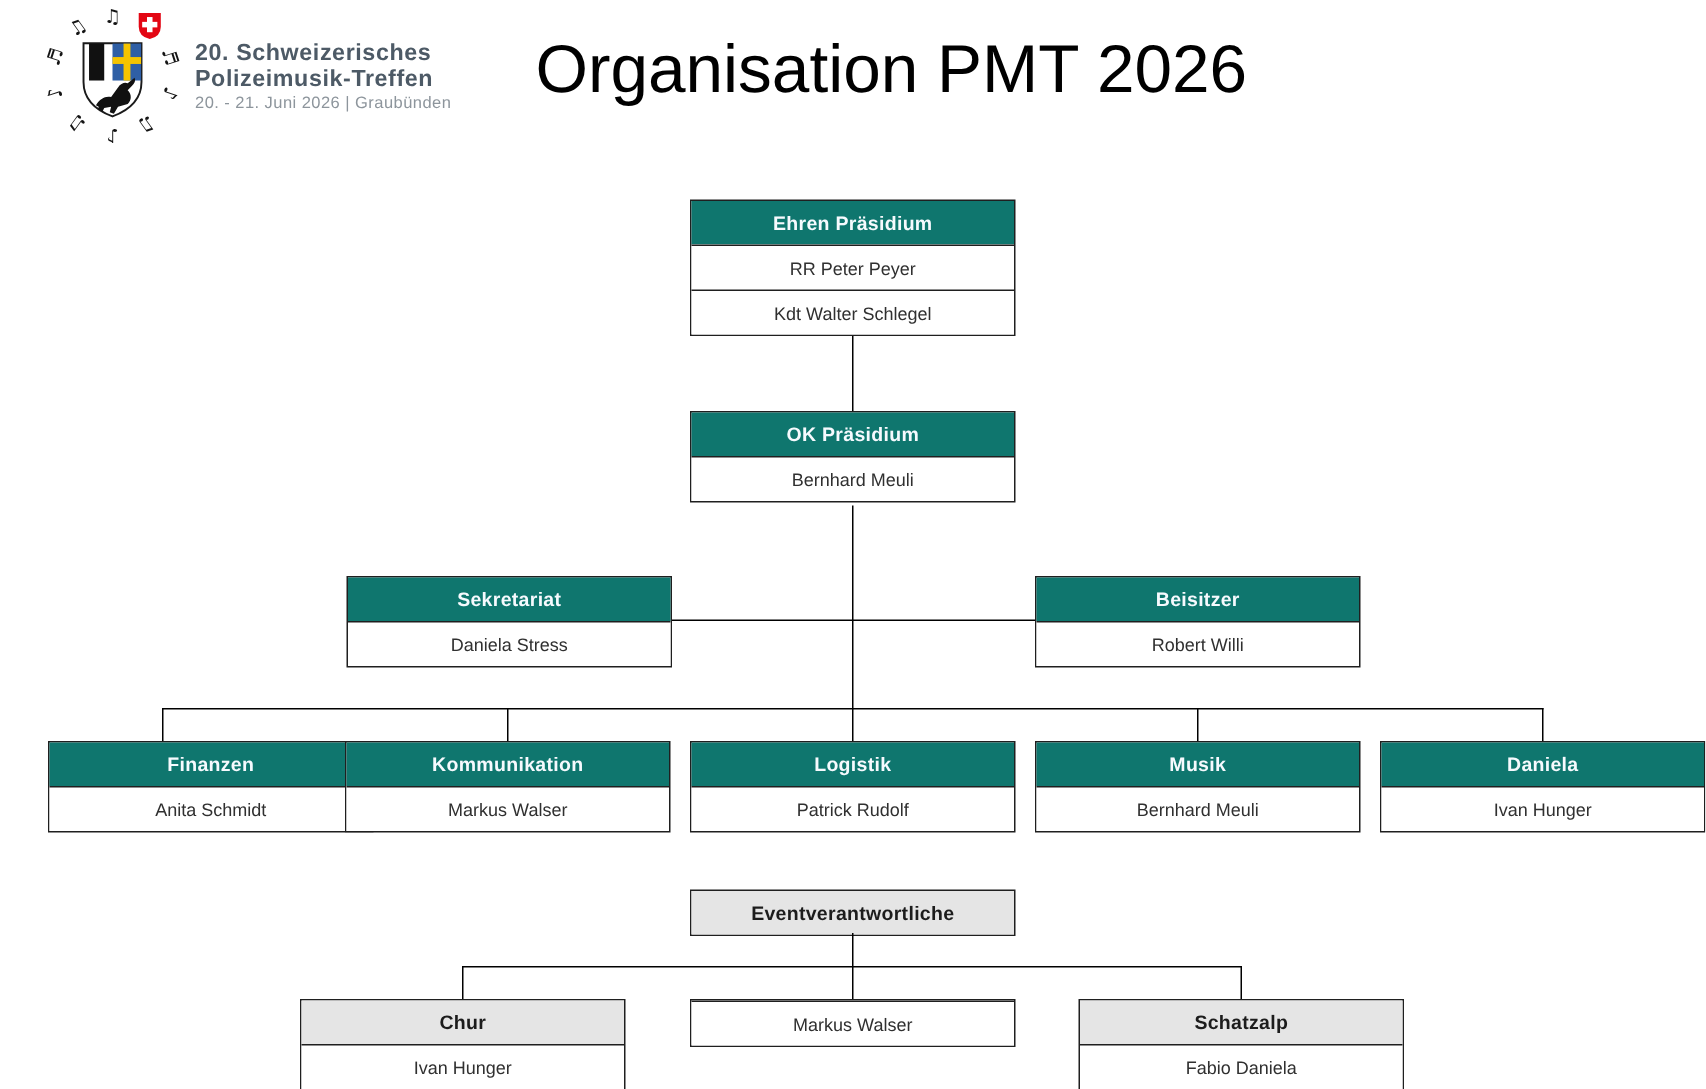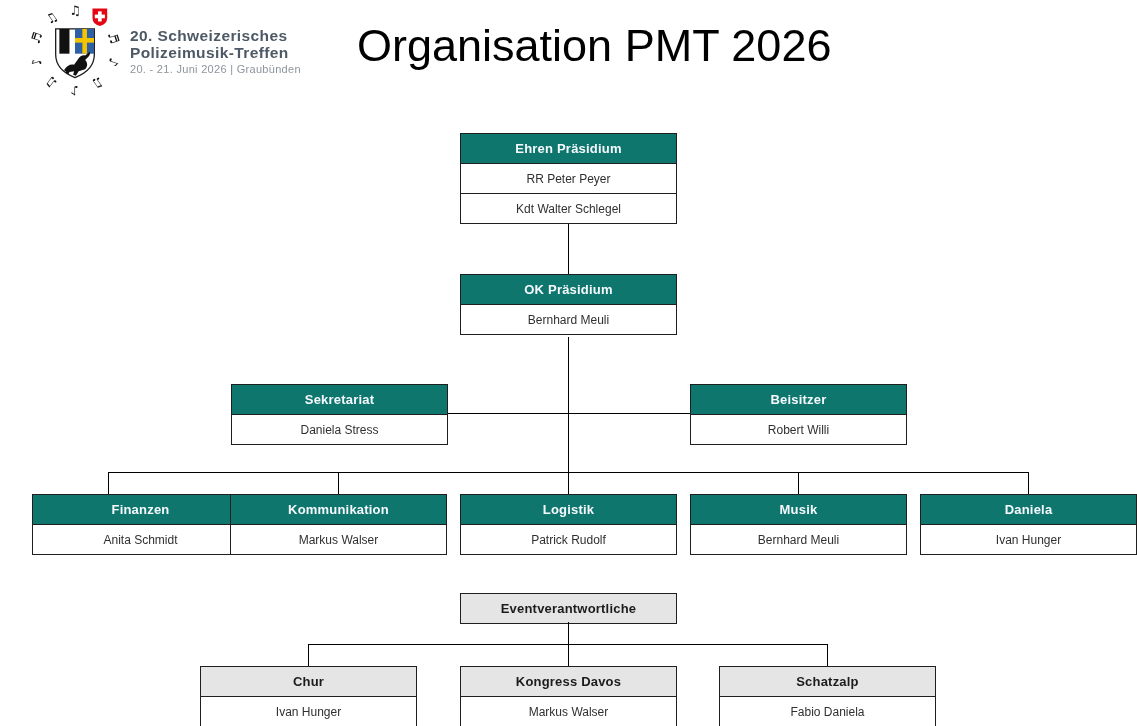--- a/index.html
+++ b/index.html
@@ -126,21 +126,20 @@
 
   <div class="org-box light" style="left:460px; top:593px;">
     <div class="box-header">Eventverantwortliche</div>
   </div>
 
   <div class="org-box light" style="left:200px; top:666px;">
     <div class="box-header">Chur</div>
     <div class="box-row">Ivan Hunger</div>
   </div>
   <div class="org-box light" style="left:460px; top:666px;">
-    <div class="box-header">Kongress Davos</div>
     <div class="box-row">Markus Walser</div>
   </div>
   <div class="org-box light" style="left:719px; top:666px;">
     <div class="box-header">Schatzalp</div>
     <div class="box-row">Fabio Daniela</div>
   </div>
 
   <div class="line vline" style="left:568px; top:224px; height:50px;"></div>
   <div class="line vline" style="left:568px; top:337px; height:157px;"></div>
   <div class="line hline" style="left:448px; top:413px; width:242px;"></div>

